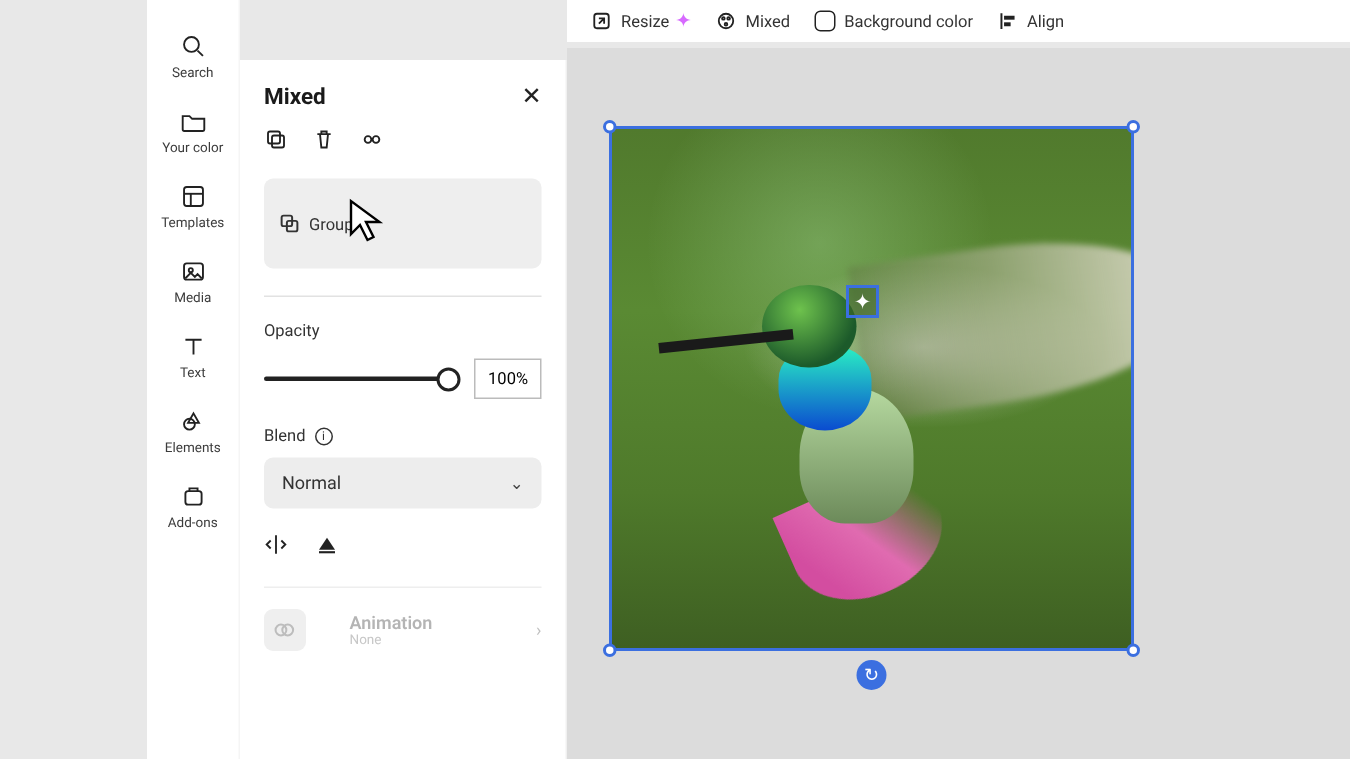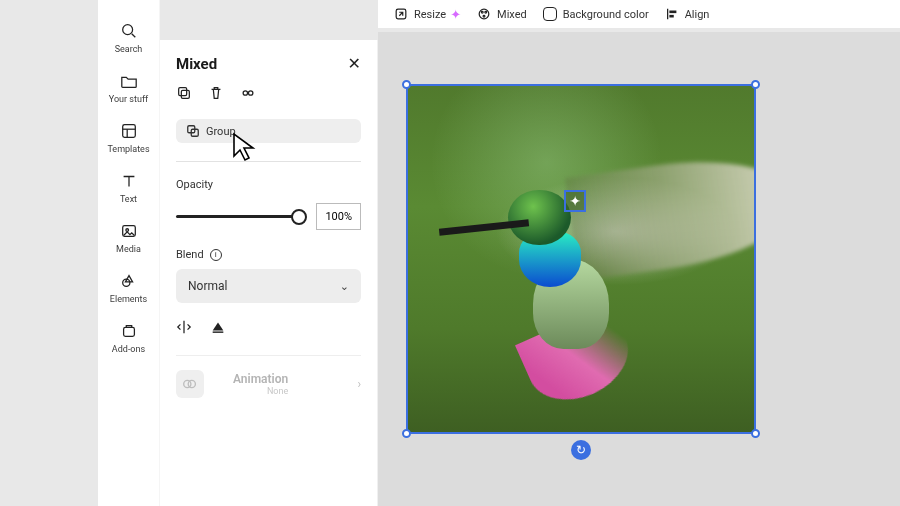--- a/index.html
+++ b/index.html
@@ -29,21 +29,21 @@
   .panel-title { font-weight:700; font-size:15px; color:#1a1a1a; }
   .panel-close { font-size:16px; cursor:pointer; color:#222; }
   .panel-row-icons { display:flex; gap:16px; margin:12px 0 4px; }
   .mini-ico { width:16px; height:16px; display:flex; align-items:center; justify-content:center; cursor:pointer; }
   .mini-ico svg { stroke:#222; fill:none; stroke-width:1.4; }
 
   .hr { border:none; border-top:1px solid #e2e2e2; margin:10px 0; }
 
   .group-btn {
     display:inline-flex; align-items:center; gap:6px;
-    background:#eee; border-radius:6px; padding:5px 10px;
+    background:#eee; border-radius:6px; padding:23px 10px;
     font-size:11px; color:#333; cursor:pointer;
     margin-top: 14px;
   }
   .group-btn svg { width:14px; height:14px; stroke:#333; fill:none; stroke-width:1.5; }
 
   .section-label { font-size:11px; color:#333; margin-top:6px; }
 
   .opacity-row { display:flex; align-items:center; gap:10px; margin-top:12px; }
   .slider { flex:1; height:3px; background:#222; border-radius:2px; position:relative; }
   .slider-knob { position:absolute; right:-1px; top:50%; transform:translate(0,-50%); width:16px; height:16px; background:#fff; border:2px solid #222; border-radius:50%; }
@@ -62,21 +62,21 @@
 
   .anim-section {
     margin-top:20px; border-top:1px solid #eee; padding:14px 0;
     display:flex; align-items:center; gap:29px; color:#b8b8b8; cursor:pointer;
   }
   .anim-ico {
     width:28px;height:28px;background:#efefef;border-radius:6px;display:flex;align-items:center;justify-content:center;
   }
   .anim-ico svg{ stroke:#bdbdbd; fill:none; stroke-width:1.5;}
   .anim-text h4{font-size:12px;color:#b4b4b4;font-weight:600;}
-  .anim-text p{font-size:9px;color:#c7c7c7;text-align:right;}
+  .anim-text p{font-size:9px;color:#c7c7c7;}
   .anim-arrow{margin-left:auto;font-size:12px;color:#c0c0c0;}
 
   
   .topbar {
     position:absolute; left:378px; right:0; top:0; height:28px;
     background:#fff; display:flex; align-items:center; gap:8px; padding:0 12px;
     font-size:11px; color:#333;
   }
   .topbar-item { display:flex; align-items:center; gap:6px; cursor:pointer; padding:3px 4px; }
   .spark { color:#d76aff; font-size:13px; margin-left:-2px; }
@@ -167,49 +167,49 @@
           </svg>
       </div>
       <span>Search</span>
     </div>
     <div class="rail-item">
       <div class="rail-ico">
         <svg viewBox="0 0 20 20" width="18" height="18">
             <path d="M2 6h5l2 2h9v8a1 1 0 0 1-1 1H3a1 1 0 0 1-1-1V6z"></path>
           </svg>
       </div>
-      <span>Your stuff</span>
+      <span>Your color</span>
     </div>
     <div class="rail-item">
       <div class="rail-ico">
         <svg viewBox="0 0 20 20" width="18" height="18">
             <rect x="3" y="3" width="14" height="14" rx="2"></rect>
             <line x1="3" y1="8" x2="17" y2="8"></line>
             <line x1="8" y1="8" x2="8" y2="17"></line>
           </svg>
       </div>
       <span>Templates</span>
     </div>
     <div class="rail-item">
       <div class="rail-ico">
         <svg viewBox="0 0 20 20" width="18" height="18">
-            <path d="M4 5h12M10 5v11"></path>
-          </svg>
-      </div>
-      <span>Text</span>
-    </div>
-    <div class="rail-item">
-      <div class="rail-ico">
-        <svg viewBox="0 0 20 20" width="18" height="18">
             <rect x="3" y="4" width="14" height="12" rx="2"></rect>
             <circle cx="8" cy="9" r="1.5"></circle>
             <path d="M4 15l4-4 3 3 2-2 3 3"></path>
           </svg>
       </div>
       <span>Media</span>
+    </div>
+    <div class="rail-item">
+      <div class="rail-ico">
+        <svg viewBox="0 0 20 20" width="18" height="18">
+            <path d="M4 5h12M10 5v11"></path>
+          </svg>
+      </div>
+      <span>Text</span>
     </div>
     <div class="rail-item">
       <div class="rail-ico">
         <svg viewBox="0 0 20 20" width="18" height="18">
             <circle cx="7" cy="12" r="4"></circle>
             <path d="M10 4l4 7h-8z"></path>
           </svg>
       </div>
       <span>Elements</span>
     </div>

